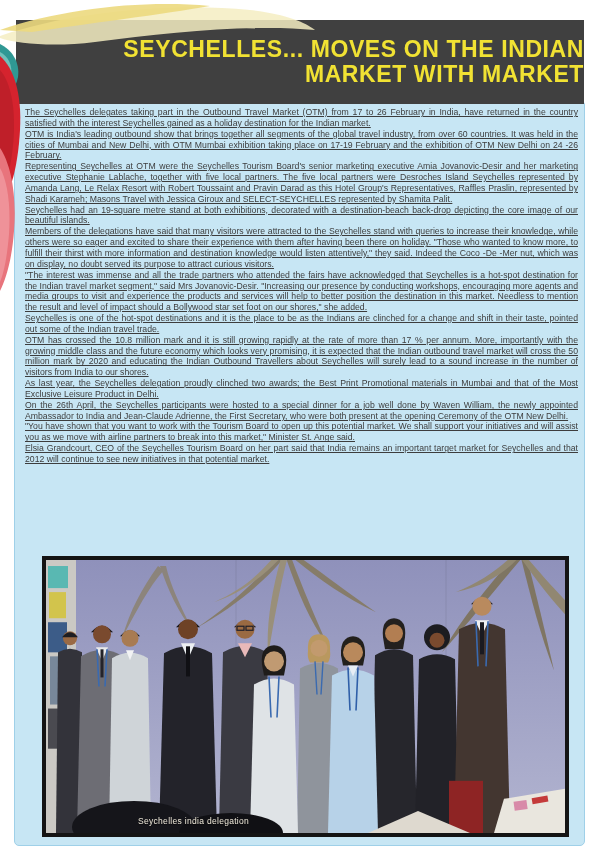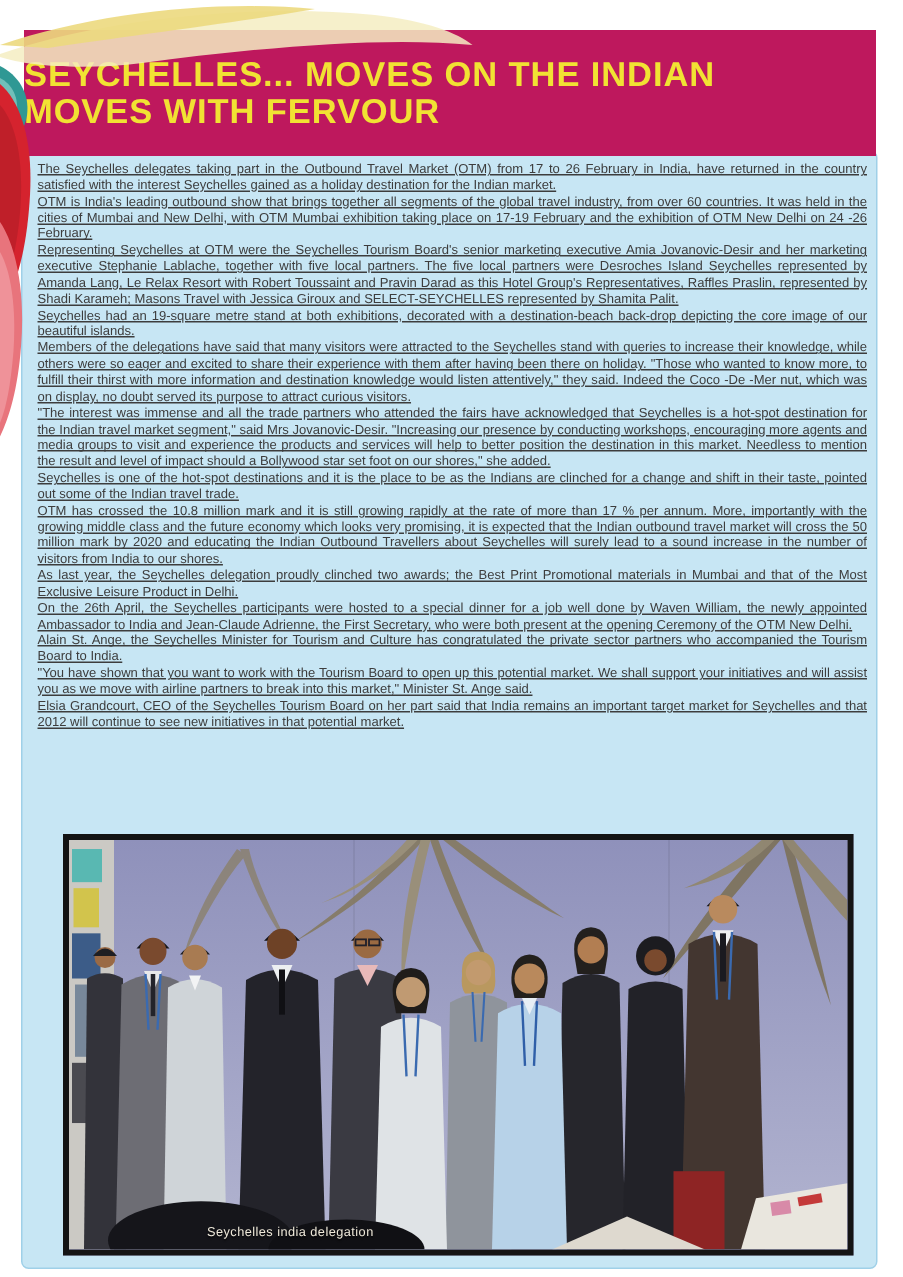--- a/index.html
+++ b/index.html
@@ -1,22 +1,22 @@
 <!DOCTYPE html>
 <html><head>
 <meta charset="utf-8">
 <style>
   html,body{margin:0;padding:0;background:#ffffff;}
   .page{position:relative;width:602px;height:851px;background:#ffffff;overflow:hidden;
         font-family:"Liberation Sans",sans-serif;}
   
   .swirls{position:absolute;left:0;top:0;width:380px;height:320px;z-index:3;pointer-events:none;}
   
-  .banner{position:absolute;left:16px;top:20px;width:568px;height:84px;background:#be185d;
-          z-index:2;display:flex;flex-direction:column;align-items:flex-start;justify-content:center;}
+  .banner{position:absolute;left:16px;top:20px;width:568px;height:84px;background:#404040;
+          z-index:2;display:flex;flex-direction:column;align-items:flex-end;justify-content:center;}
   .banner .t{color:#f1e233;font-weight:bold;font-size:23px;line-height:25px;letter-spacing:.6px;
              white-space:nowrap;}
   
   .panel{position:absolute;left:14px;top:100px;width:571px;height:746px;background:#c7e6f4;
          border:1px solid #9fd0e8;border-radius:5px;box-sizing:border-box;z-index:1;}
   .article{position:absolute;left:25px;top:107px;width:553px;z-index:2;
            font-size:8.7px;line-height:10.85px;color:#3d3d3d;text-align:justify;}
   .article p{margin:0;text-decoration:underline;}
   
   .photo{position:absolute;left:42px;top:556px;width:527px;height:281px;z-index:2;
@@ -38,35 +38,34 @@
     <path d="M0,56 C14,68 22,94 20,130 C18,166 11,192 0,207 Z" fill="#d5232e"></path>
     <path d="M0,70 C9,80 15,101 14,130 C13,160 7,183 0,196 Z" fill="#b01c26" opacity="0.6"></path>
     <path d="M0,148 C11,164 17,196 14,231 C12,259 6,279 0,291 Z" fill="#e8747c"></path>
     <path d="M0,168 C7,180 11,204 9,234 C7,258 4,272 0,282 Z" fill="#f09aa0" opacity="0.8"></path>
   </svg>
 
   <div class="panel"></div>
 
   <div class="banner">
     <div class="t">SEYCHELLES... MOVES ON THE INDIAN</div>
-    <div class="t">MOVES WITH FERVOUR</div>
+    <div class="t">MARKET WITH MARKET</div>
   </div>
 
   <div class="article">
       <p>The Seychelles delegates taking part in the Outbound Travel Market (OTM) from 17 to 26 February in India, have returned in the country satisfied with the interest Seychelles gained as a holiday destination for the Indian market.</p>
       <p>OTM is India's leading outbound show that brings together all segments of the global travel industry, from over 60 countries. It was held in the cities of Mumbai and New Delhi, with OTM Mumbai exhibition taking place on 17-19 February and the exhibition of OTM New Delhi on 24 -26 February.</p>
       <p>Representing Seychelles at OTM were the Seychelles Tourism Board's senior marketing executive Amia Jovanovic-Desir and her marketing executive Stephanie Lablache, together with five local partners. The five local partners were Desroches Island Seychelles represented by Amanda Lang, Le Relax Resort with Robert Toussaint and Pravin Darad as this Hotel Group's Representatives, Raffles Praslin, represented by Shadi Karameh; Masons Travel with Jessica Giroux and SELECT-SEYCHELLES represented by Shamita Palit.</p>
       <p>Seychelles had an 19-square metre stand at both exhibitions, decorated with a destination-beach back-drop depicting the core image of our beautiful islands.</p>
       <p>Members of the delegations have said that many visitors were attracted to the Seychelles stand with queries to increase their knowledge, while others were so eager and excited to share their experience with them after having been there on holiday. "Those who wanted to know more, to fulfill their thirst with more information and destination knowledge would listen attentively," they said.  Indeed the Coco -De -Mer nut, which was on display, no doubt served its purpose to attract curious visitors.</p>
       <p>"The interest was immense and all the trade partners who attended the fairs have acknowledged that Seychelles is a hot-spot destination for the Indian travel market segment," said Mrs Jovanovic-Desir. "Increasing our presence by conducting workshops, encouraging more agents and media groups to visit and experience the products and services will help to better position the destination in this market. Needless to mention the result and level of impact should a Bollywood star set foot on our shores," she added.</p>
       <p>Seychelles is one of the hot-spot destinations and it is the place to be as the Indians are clinched for a change and shift in their taste, pointed out some of the Indian travel trade.</p>
       <p>OTM has crossed the 10.8 million mark and it is still growing rapidly at the rate of more than 17 % per annum. More, importantly with the growing middle class and the future economy  which looks very promising, it is expected that the Indian outbound travel market will cross the 50 million mark by 2020 and educating the Indian Outbound Travellers about Seychelles will surely lead to a sound increase in the number of visitors from India to our shores.</p>
       <p>As last year, the Seychelles delegation proudly clinched two awards; the Best Print Promotional materials in Mumbai and that of the Most Exclusive Leisure Product in Delhi.</p>
       <p>On the 26th April, the Seychelles participants were hosted to a special dinner for a job well done by Waven William, the newly appointed Ambassador to India and Jean-Claude Adrienne, the First Secretary, who were both present at the opening Ceremony of the OTM New Delhi.</p>
-      <p>Alain St. Ange, the Seychelles Minister for Tourism and Culture has congratulated the private sector partners who accompanied the Tourism Board to India.</p>
       <p>"You have shown that you want to work with the Tourism Board to open up this potential market. We shall support your initiatives and will assist you as we move with airline partners to break into this market," Minister St. Ange said.</p>
       <p>Elsia Grandcourt, CEO of the Seychelles Tourism Board on her part said that India remains an important target market for Seychelles and that 2012 will continue to see new initiatives in that potential market.</p>
     </div>
 
   <div class="photo">
     <svg viewBox="0 0 519 272" preserveAspectRatio="none">
       <defs>
         <linearGradient id="sky" x1="0" y1="0" x2="0" y2="1">
           <stop offset="0" stop-color="#8f91bb"></stop>
           <stop offset="1" stop-color="#b2b4d0"></stop>

